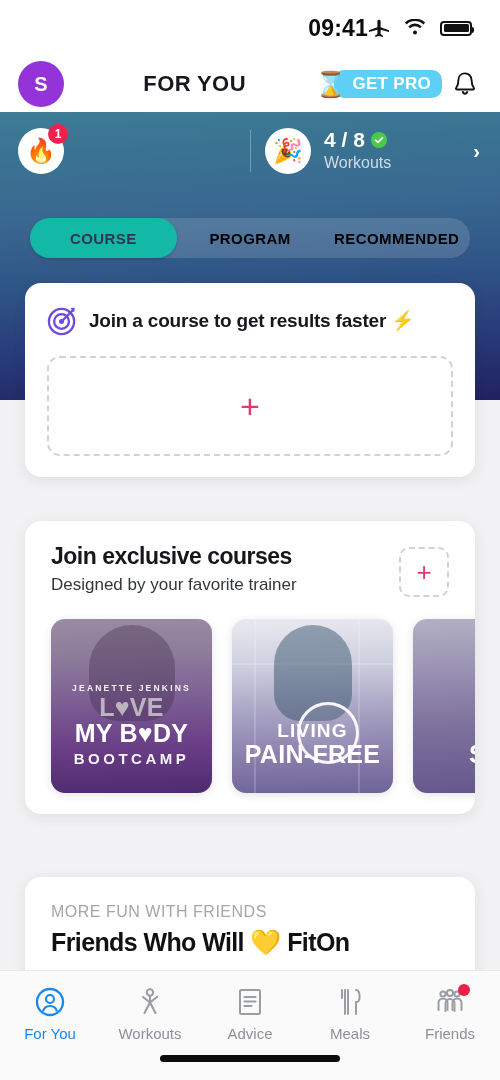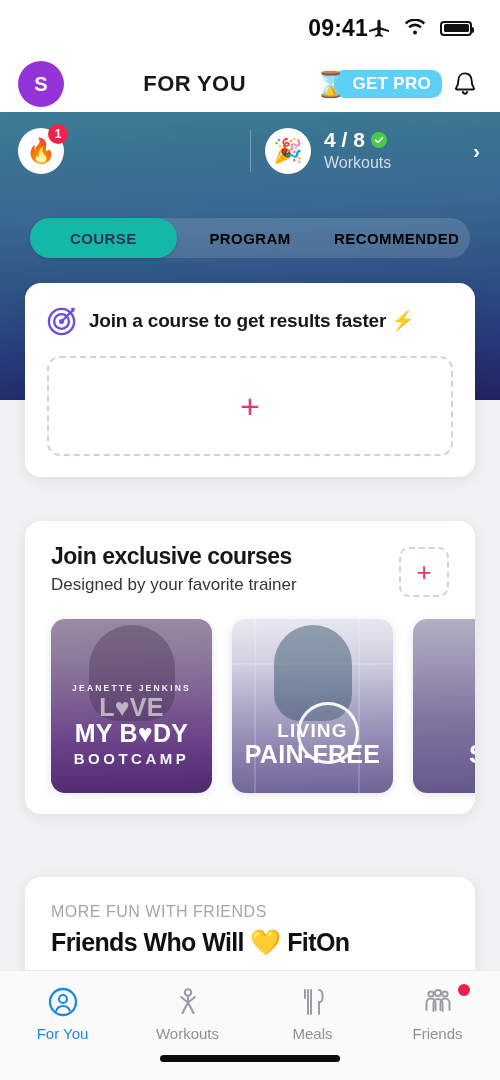--- a/index.html
+++ b/index.html
@@ -339,20 +339,29 @@
   <div class="nav-item">
     <span class="nav-ico">
       <svg width="32" height="32" viewBox="0 0 32 32" fill="none" stroke="#9a9da4" stroke-width="2.1" stroke-linecap="round">
         <circle cx="16" cy="6.5" r="3.2"></circle>
         <path d="M16 10.5v6M16 16.5 9 11M16 16.5 23 11M16 16.5 10.5 27M16 16.5 21.5 27"></path>
       </svg>
     </span>
     <span class="nav-label">Workouts</span>
   </div>
 
+  <div class="nav-item">
+    <span class="nav-ico">
+      <svg width="30" height="32" viewBox="0 0 30 32" fill="none" stroke="#9a9da4" stroke-width="2">
+        <rect x="5" y="4" width="20" height="24" rx="1.5"></rect>
+        <path d="M9.5 11h11M9.5 15.5h11M9.5 20h7" stroke-linecap="round"></path>
+      </svg>
+    </span>
+    <span class="nav-label">Advice</span>
+  </div>
 
   <div class="nav-item">
     <span class="nav-ico">
       <svg width="30" height="32" viewBox="0 0 30 32" fill="none" stroke="#9a9da4" stroke-width="2" stroke-linecap="round">
         <path d="M10 4v8M13 4v8M10 12v16M13 12v16M10 4v8M7 4v8"></path>
         <path d="M21 4c2.4 0 3.6 3 3.6 6.5S23.4 16 21.8 16H21v12"></path>
       </svg>
     </span>
     <span class="nav-label">Meals</span>
   </div>

